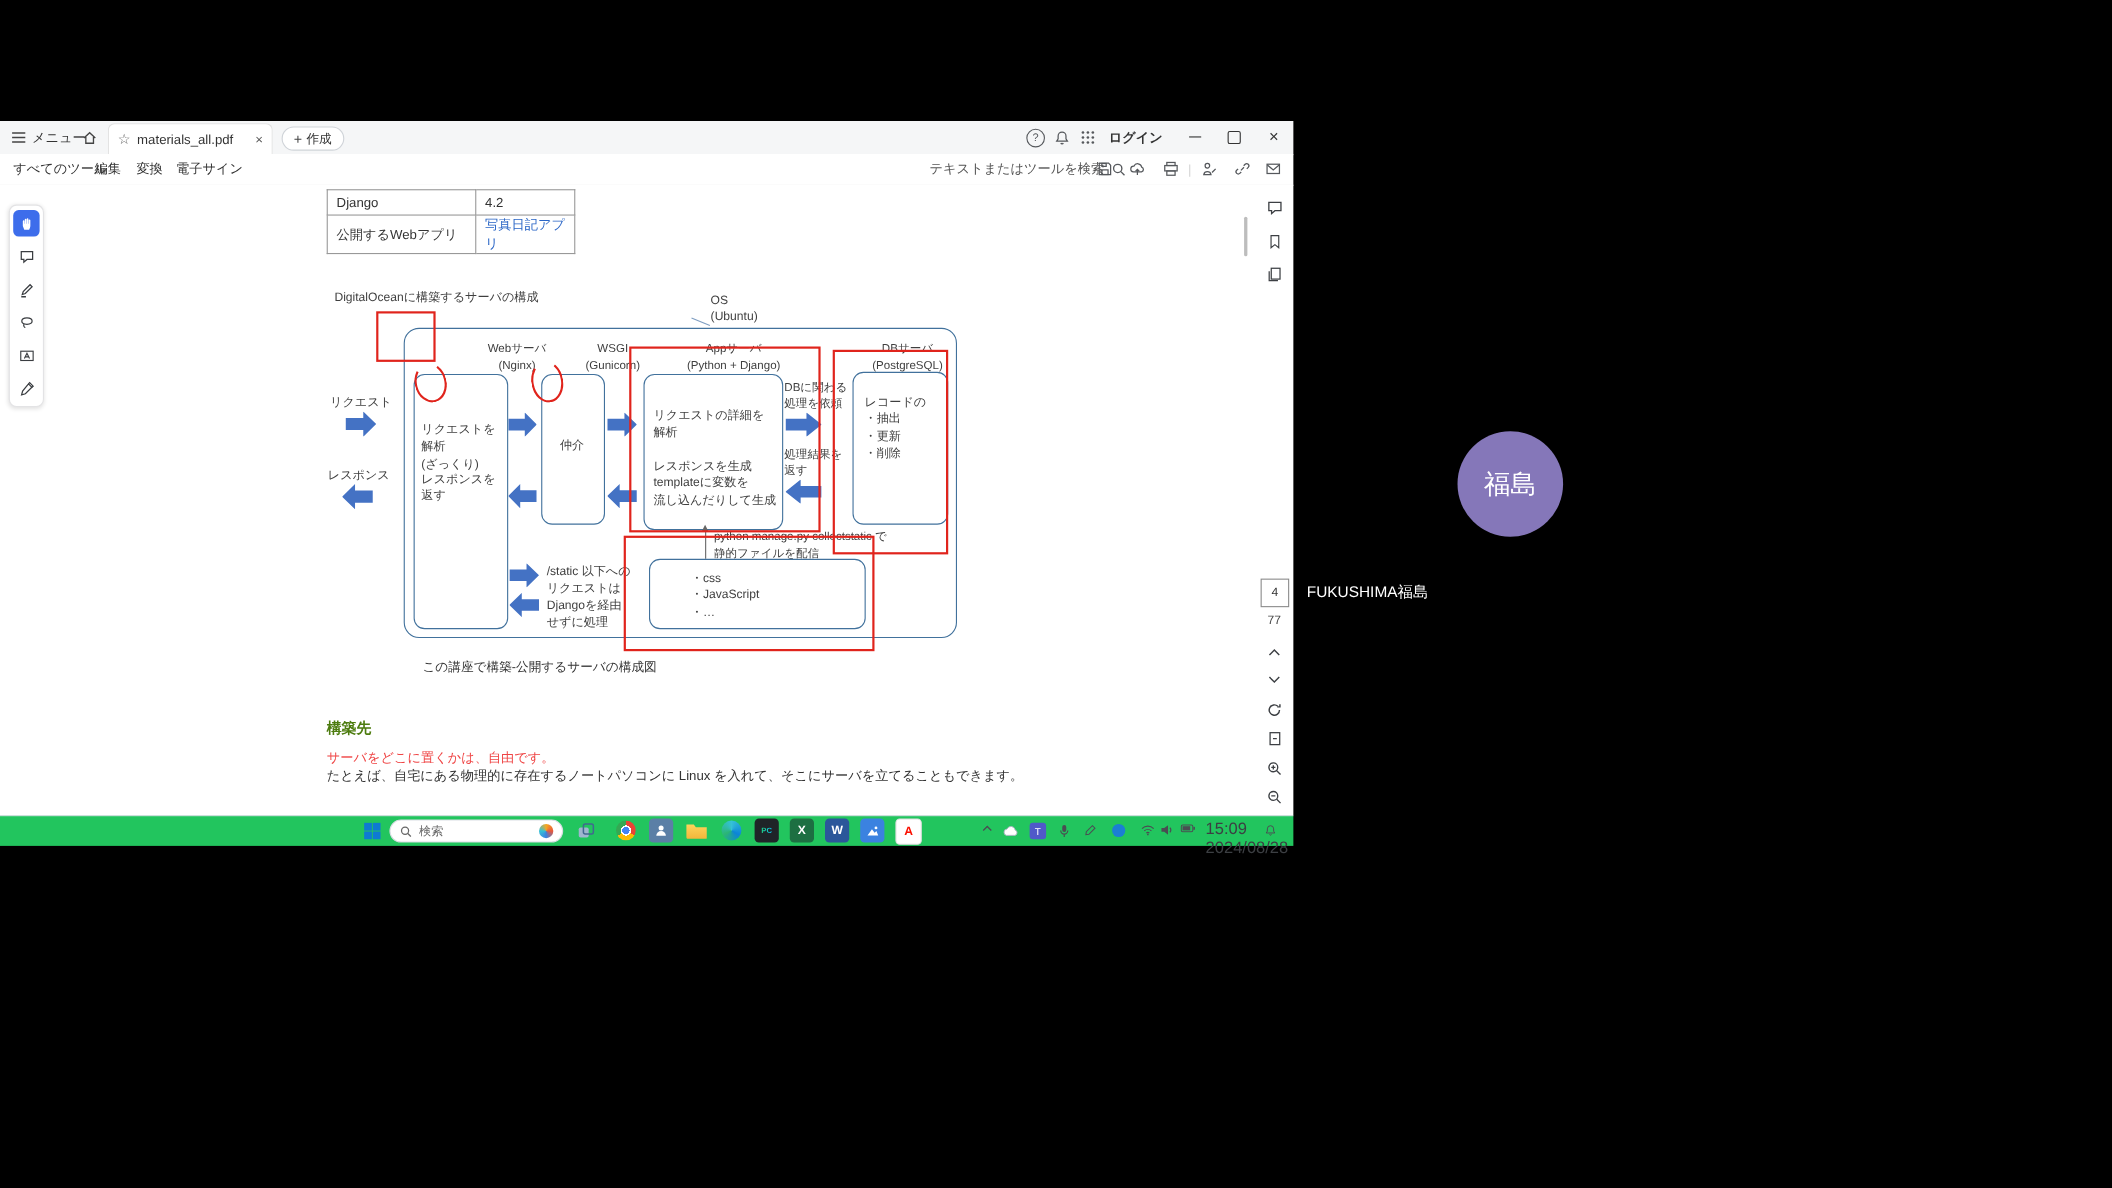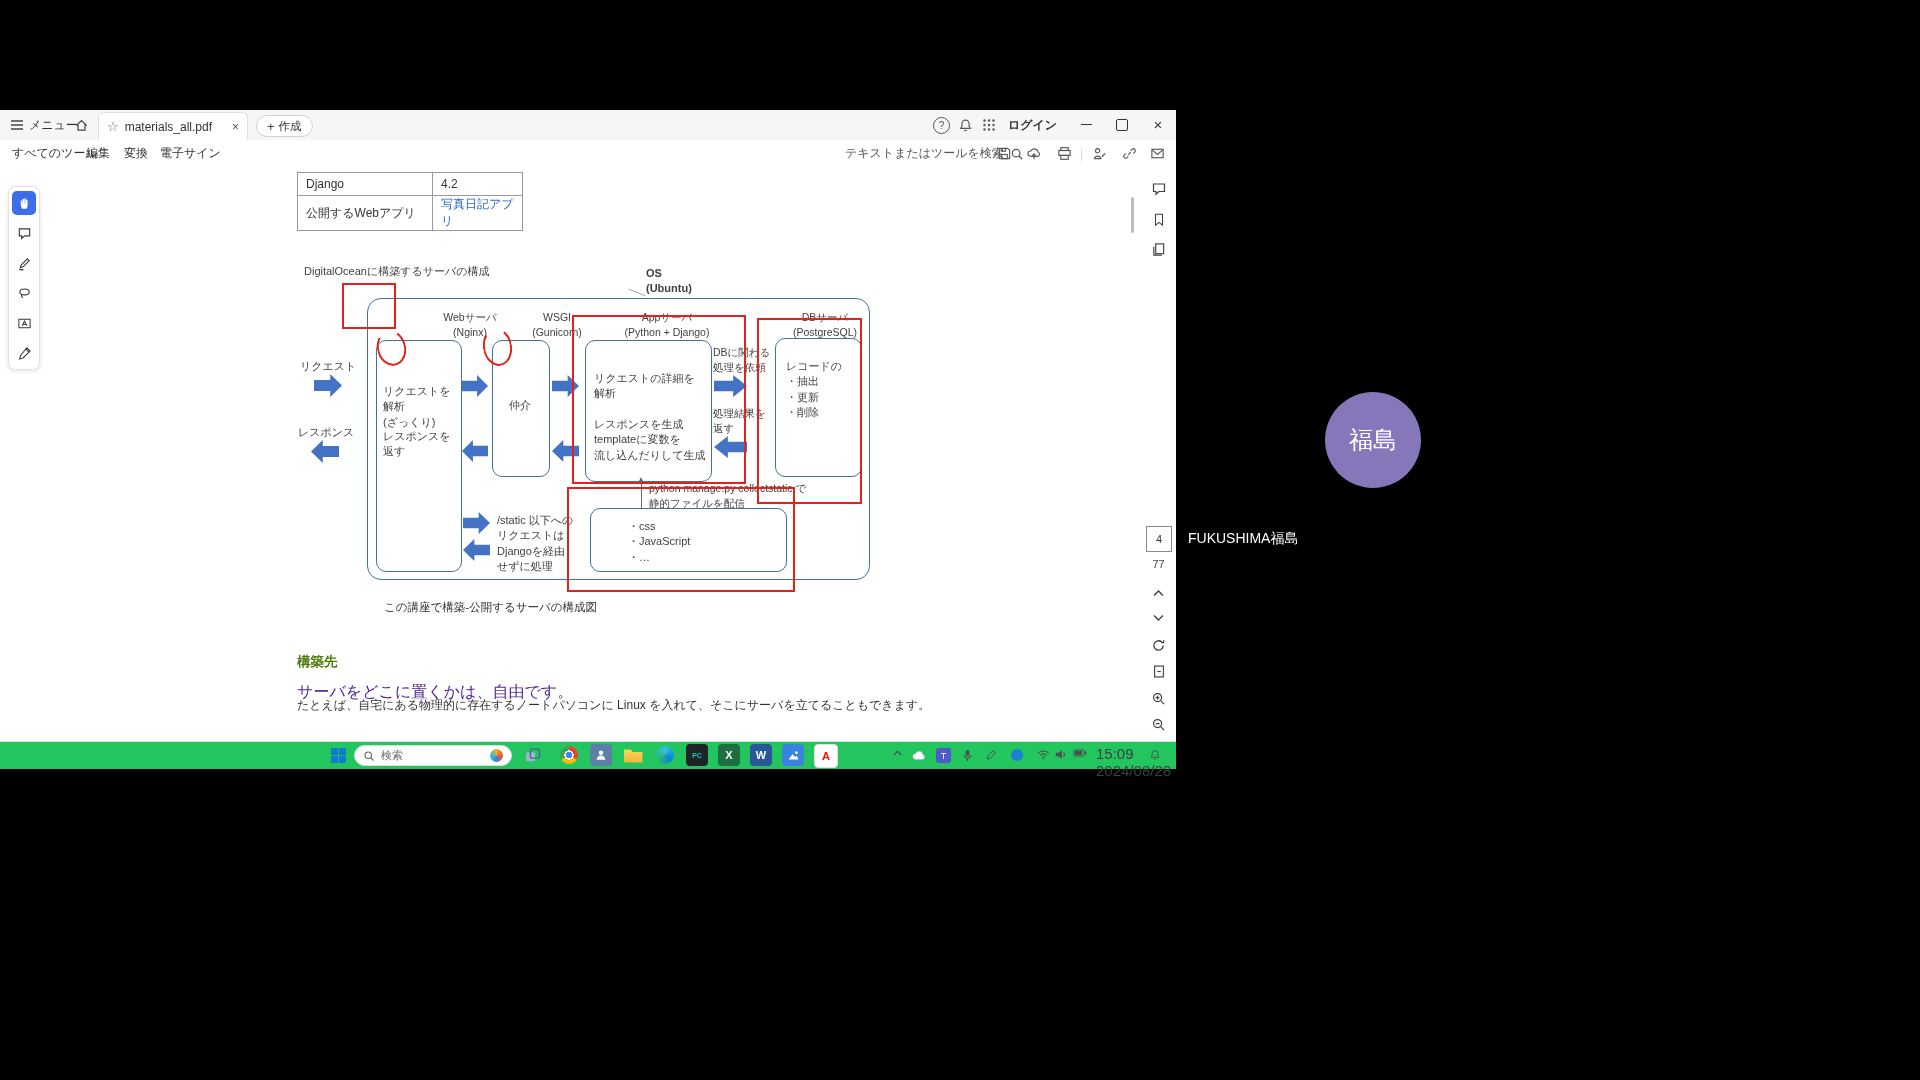--- a/index.html
+++ b/index.html
@@ -256,21 +256,21 @@
       <td>4.2</td>
     </tr>
     <tr>
       <td>公開するWebアプリ</td>
       <td class="linkblue">写真日記アプリ</td>
     </tr>
   </tbody>
     </table>
 
   <div class="txt" style="left:304px;top:96px;">DigitalOceanに構築するサーバの構成</div>
-  <div class="txt" style="left:646px;top:98px;font-weight:bold;">OS
+  <div class="txt" style="left:646px;top:98px;">OS
 (Ubuntu)</div>
   <div class="abs" style="left:628px;top:124px;width:18px;border-top:1px solid #7d9cc0;transform:rotate(22deg);"></div>
 
   <div class="bbox" style="left:367px;top:130px;width:501px;height:280px;border-radius:14px;"></div>
 
   <div class="txt ctxt" style="left:470px;top:142px;font-size:10.5px;">Webサーバ
 (Nginx)</div>
   <div class="txt ctxt" style="left:557px;top:142px;font-size:10.5px;">WSGI
 (Gunicorn)</div>
   <div class="txt ctxt" style="left:667px;top:142px;font-size:10.5px;">Appサーバ
@@ -338,21 +338,21 @@
 
   <div class="red" style="left:342px;top:115px;width:50px;height:42px;"></div>
   <div class="scrib" style="left:377px;top:162px;width:25px;height:32px;transform:rotate(-14deg);"></div>
   <div class="scrib" style="left:483px;top:160px;width:25px;height:34px;transform:rotate(-10deg);"></div>
   <div class="red" style="left:572px;top:147px;width:170px;height:165px;"></div>
   <div class="red" style="left:757px;top:150px;width:101px;height:182px;"></div>
   <div class="red" style="left:567px;top:319px;width:224px;height:101px;"></div>
 
   <div class="txt" style="left:384px;top:431px;width:400px;text-align:left;font-size:11.5px;color:#333;">この講座で構築-公開するサーバの構成図</div>
   <div class="txt" style="left:297px;top:485px;font-size:13.5px;font-weight:bold;color:#4d7c0f;">構築先</div>
-  <div class="txt" style="left:297px;top:513px;font-size:16px;color:#4c1d95;">サーバをどこに置くかは、自由です。</div>
+  <div class="txt" style="left:297px;top:513px;font-size:12px;color:#ef4444;">サーバをどこに置くかは、自由です。</div>
   <div class="txt" style="left:297px;top:529px;font-size:12px;color:#333;">たとえば、自宅にある物理的に存在するノートパソコンに Linux を入れて、そこにサーバを立てることもできます。</div>
 
   <div class="abs" style="left:1131px;top:29px;width:3px;height:36px;background:#bdbdbd;border-radius:2px;"></div>
 
   <div class="navicon" style="top:10px;">
     <span>
         <svg width="16" height="16" viewBox="0 0 16 16">
           <path d="M2.5 3h11v7.5H8L5 13.2v-2.7H2.5z" fill="none" stroke="currentColor" stroke-width="1.2"></path>
         </svg>
       </span>

